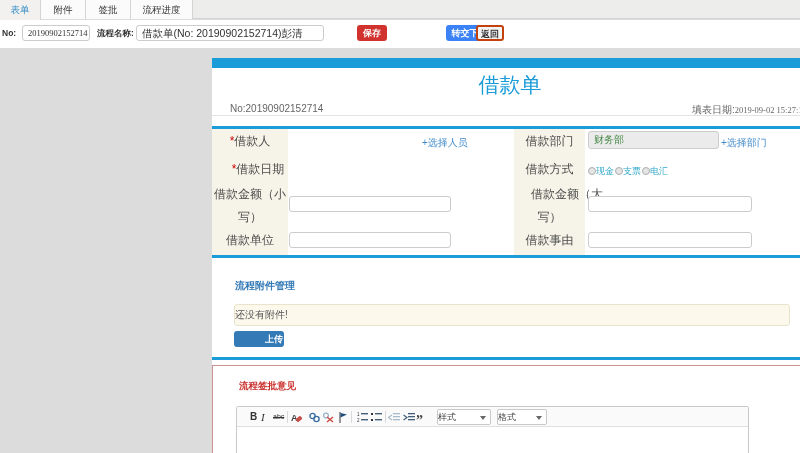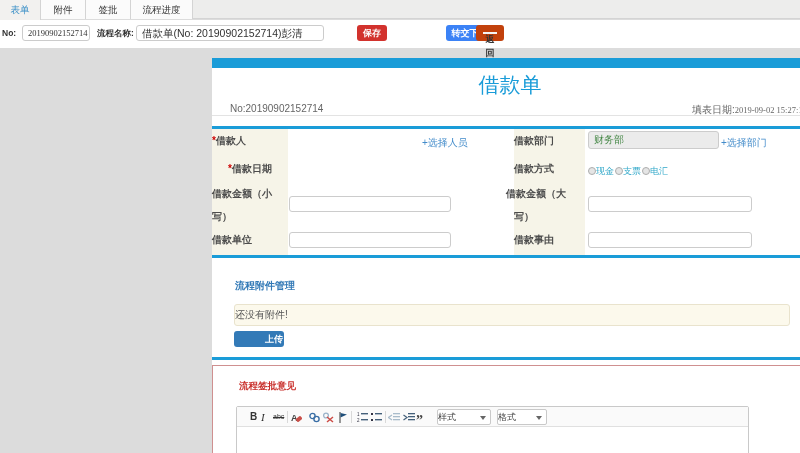--- a/index.html
+++ b/index.html
@@ -27,21 +27,21 @@
 #title { left:0; top:13px; width:596px; text-align:center; font-size:21px; color:#1a9cd8; }
 #norow { left:4px; top:45px; font-size:10px; color:#666;padding-left:14px; }
 #daterow { left:480px; top:45px; font-size:10px; color:#666; white-space:nowrap; }
 #hr1 { left:0; top:57px; width:596px; height:1px; background:#e3e3e3; }
 
 
 #formsec { left:0; top:68px; width:596px; height:132px; border-top:3px solid #1a9cd8; border-bottom:3px solid #1a9cd8; }
 .bgc { position:absolute; top:0; height:126px; background:#f6f4e8; }
 #lcol1 { left:0; width:76px; }
 #lcol2 { left:302px; width:71px; }
-.flabel { position:absolute; font-size:10px; color:#4c4c4c; text-align:left; line-height:12px;font-weight:bold; }
+.flabel { position:absolute; font-size:12px; color:#4c4c4c; text-align:center; line-height:12px; }
 .req { color:#c00; }
 .finput { position:absolute; border:1px solid #ccc; border-radius:3px; background:#fff; font-size:10px; line-height:14px; padding-left:5px; color:#333; }
 .ro { background:#ebebeb; color:#468847; }
 .flink { position:absolute; color:#428bca; font-size:10px; }
 .radio { position:absolute; width:8px; height:8px; border-radius:50%; border:1px solid #adadad; background:#e5e5e5; }
 .rlabel { position:absolute; color:#31a8c9; font-size:9px; }
 
 
 #atitle { left:23px; top:221px; font-weight:bold; color:#337ab7; font-size:10px; }
 #alert { left:22px; top:246px; width:556px; height:22px; background:#fcf9ec; border:1px solid #e9e3cd; border-radius:3px; color:#555; font-size:10px; line-height:20px; }
@@ -67,21 +67,21 @@
 <div class="tab" id="tab4">流程进度</div>
 <div class="tab" id="tab1">表单</div>
 
 <div class="abs" id="toolbar"></div>
 <div class="tlabel" style="left:2px;">No:</div>
 <div class="tinput" style="left:22px; width:68px; font-family:'Liberation Serif',serif; font-size:8.5px; line-height:15px;">20190902152714</div>
 <div class="tlabel" style="left:97px;">流程名称:</div>
 <div class="tinput" style="left:136px; width:188px; font-size:10.5px;">借款单(No: 20190902152714)彭清</div>
 <div class="btn" style="left:357px; width:30px; background:#d2322d;">保存</div>
 <div class="btn" style="left:426px; width:56px; background:#3b82f6;margin-left:20px;">转交下一步</div>
-<div class="btn" style="left:476px; width:28px; background:#f5f5f5; color:#333; border:7px solid #c2410c; line-height:14px;">返回</div>
+<div class="btn" style="left:476px; width:28px; background:#f5f5f5; color:#333; border:2px solid #c2410c; line-height:14px;">返回</div>
 
 <div class="abs" id="panel">
   <div class="abs" id="bluebar"></div>
   <div class="abs" id="title">借款单</div>
   <div class="abs" id="norow">No:20190902152714</div>
   <div class="abs" id="daterow">填表日期:<span style="font-family:'Liberation Serif',serif; font-size:8.5px;">2019-09-02 15:27:14</span></div>
   <div class="abs" id="hr1"></div>
 
   <div class="abs" id="formsec">
     <div class="bgc" id="lcol1"></div>
@@ -98,21 +98,21 @@
     <div class="radio" style="left:376px; top:38px;"></div>
       <div class="rlabel" style="left:384px; top:36px;">现金</div>
     <div class="radio" style="left:403px; top:38px;"></div>
       <div class="rlabel" style="left:411px; top:36px;">支票</div>
     <div class="radio" style="left:430px; top:38px;"></div>
       <div class="rlabel" style="left:438px; top:36px;">电汇</div>
 
     <div class="flabel" style="left:0; width:76px; top:59px;">借款金额（小</div>
     <div class="flabel" style="left:0; width:76px; top:82px;">写）</div>
     <div class="finput" style="left:77px; top:67px; width:162px; height:16px;"></div>
-    <div class="flabel" style="left:294px; width:90px; top:59px;">借款金额（大</div>
+    <div class="flabel" style="left:310px; width:90px; top:59px;">借款金额（大</div>
     <div class="flabel" style="left:302px; width:71px; top:82px;">写）</div>
     <div class="finput" style="left:376px; top:67px; width:164px; height:16px;"></div>
 
     <div class="flabel" style="left:0; width:76px; top:105px;">借款单位</div>
     <div class="finput" style="left:77px; top:103px; width:162px; height:16px;"></div>
     <div class="flabel" style="left:302px; width:71px; top:105px;">借款事由</div>
     <div class="finput" style="left:376px; top:103px; width:164px; height:16px;"></div>
   </div>
 
   <div class="abs" id="atitle">流程附件管理</div>

